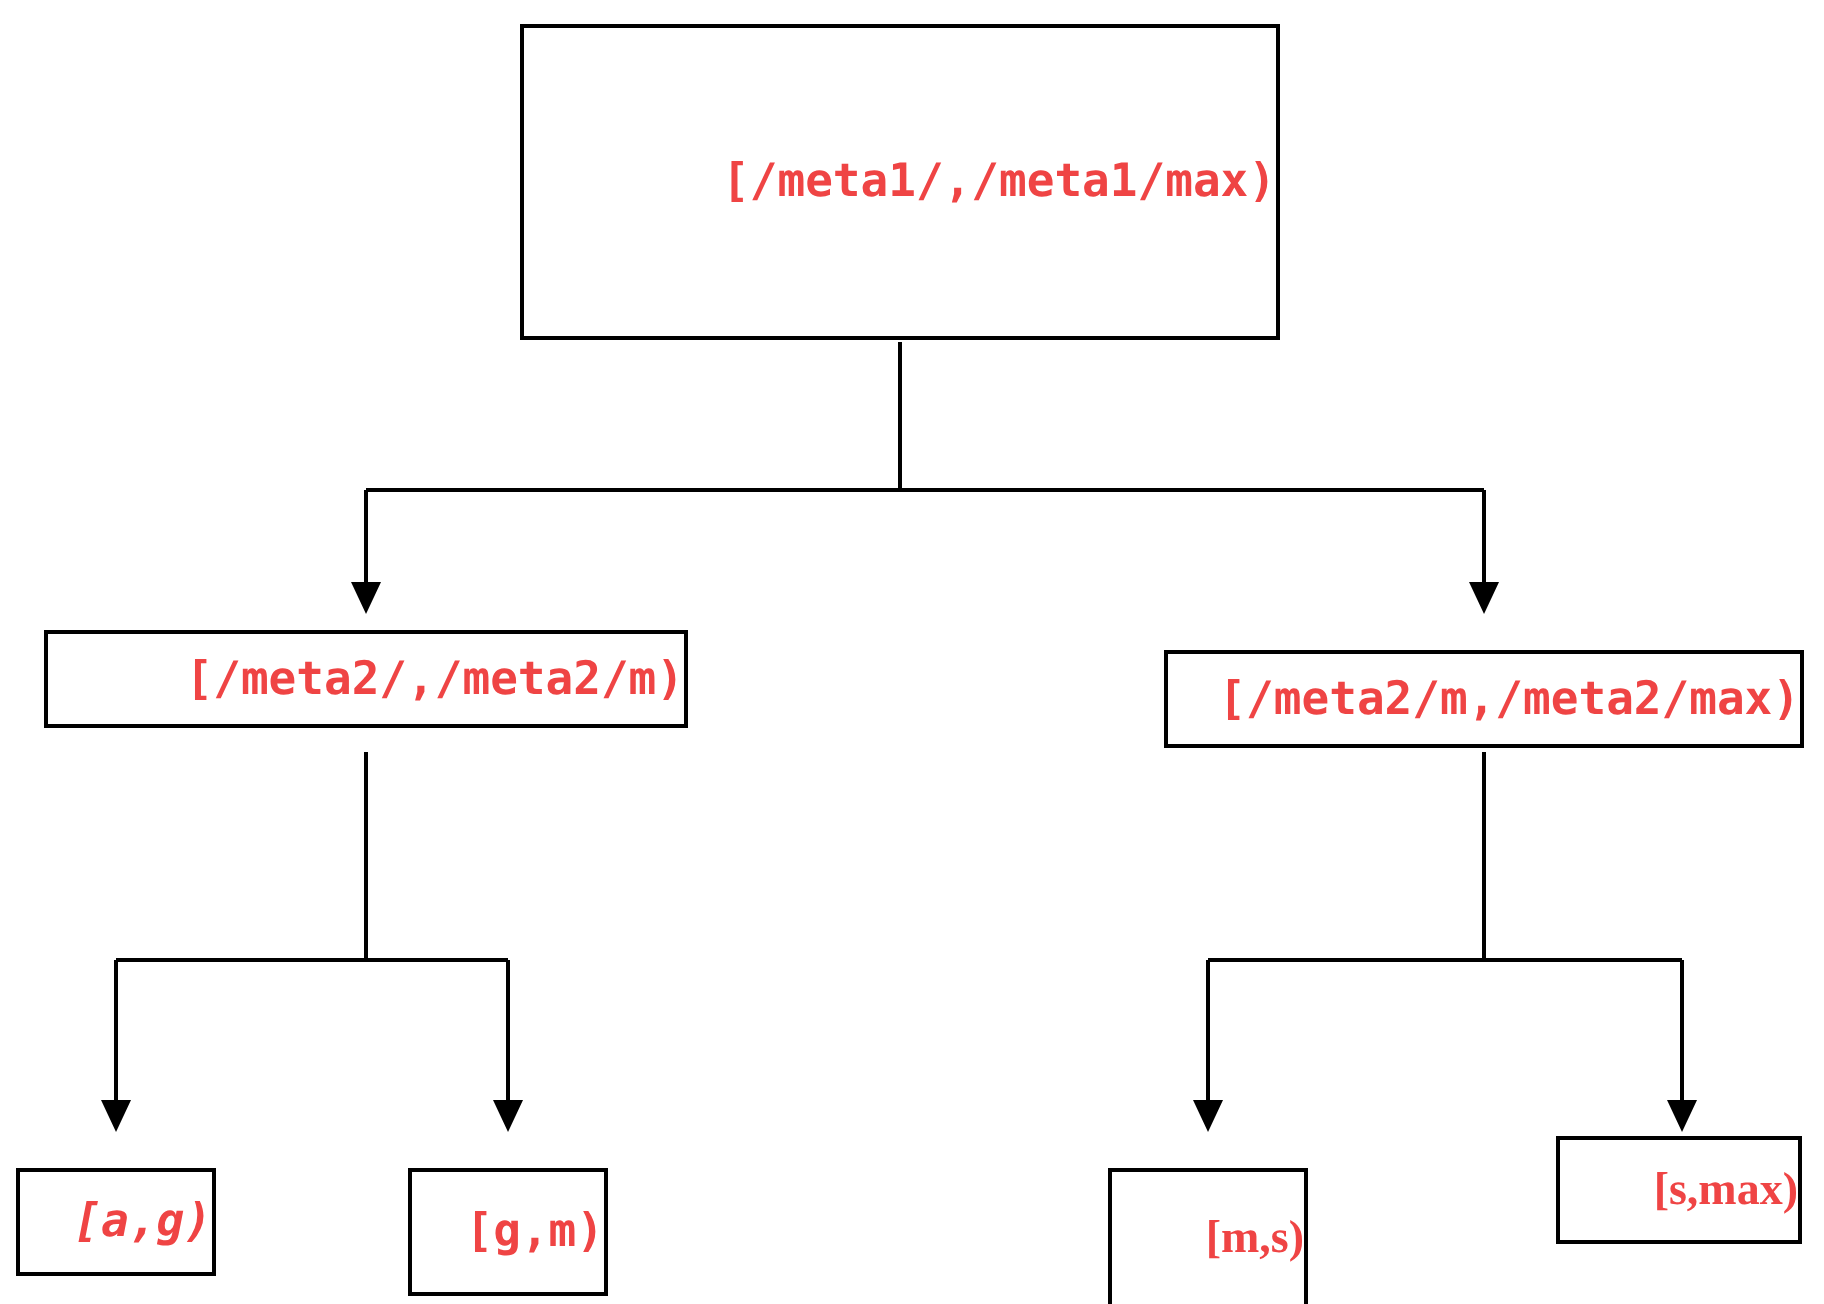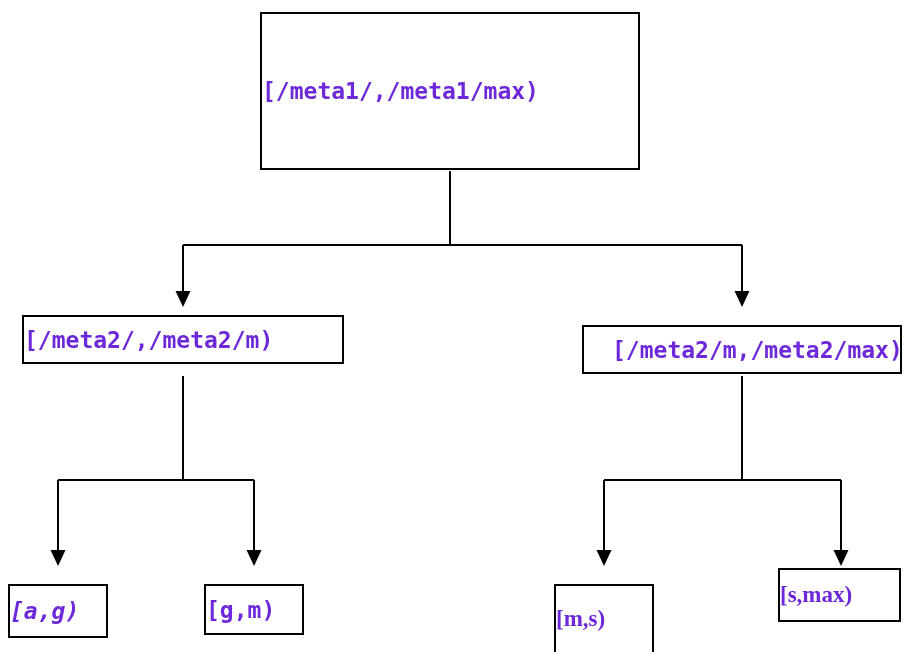--- a/index.html
+++ b/index.html
@@ -22,31 +22,31 @@
     width: 912px;
     height: 652px;
   }
   .node {
     position: absolute;
     box-sizing: border-box;
     border: 2px solid #000000;
     background: #ffffff;
     display: flex;
     align-items: center;
-    justify-content: flex-start;
+    justify-content: flex-end;
     font-size: 23px;
     font-weight: bold;
-    color: #6d28d9;
+    color: #ef4444;
     white-space: nowrap;
   }
   .node-root  { left: 260px; top: 12px;  width: 380px; height: 158px; }
   .node-l2l   { left: 22px;  top: 315px; width: 322px; height: 49px; }
   .node-l2r   { left: 582px; top: 325px; width: 320px; height: 49px; padding-left: 28px; }
   .node-ag    { left: 8px;   top: 584px; width: 100px; height: 54px; font-style: italic; }
-  .node-gm    { left: 204px; top: 584px; width: 100px; height: 51px; }
+  .node-gm    { left: 204px; top: 584px; width: 100px; height: 64px; }
   .node-ms    { left: 554px; top: 584px; width: 100px; height: 70px; font-family: Liberation Serif, serif; }
   .node-smax  { left: 778px; top: 568px; width: 123px; height: 54px; font-family: Liberation Serif, serif; }
   .edge {
     stroke: #000000;
     stroke-width: 2;
     fill: none;
   }
   .arrowhead {
     fill: #000000;
     stroke: none;

